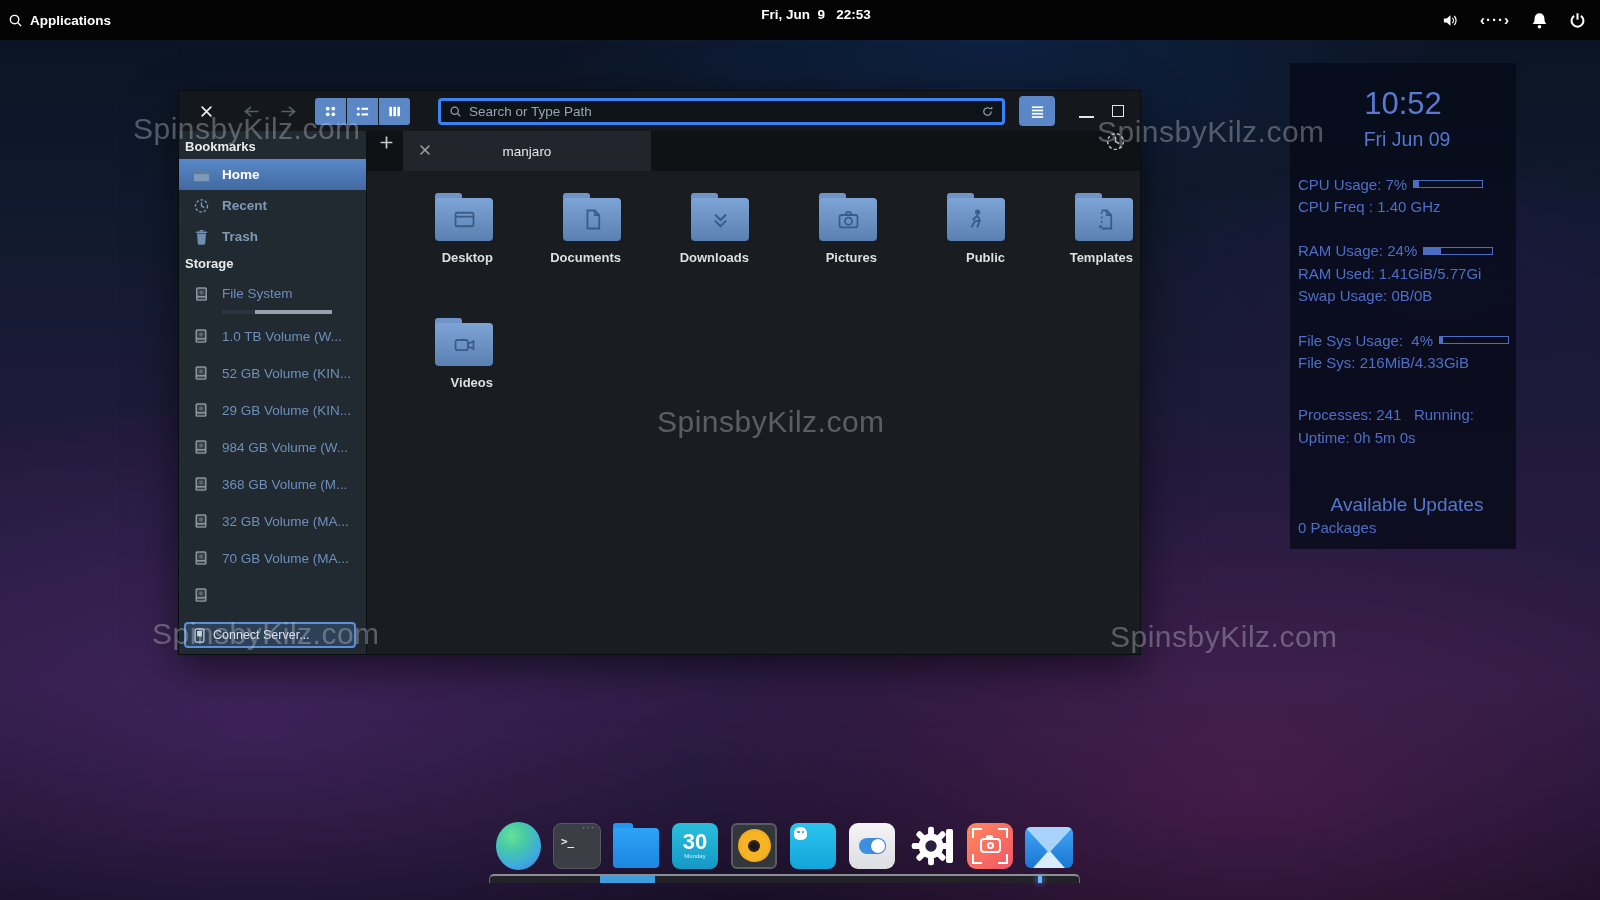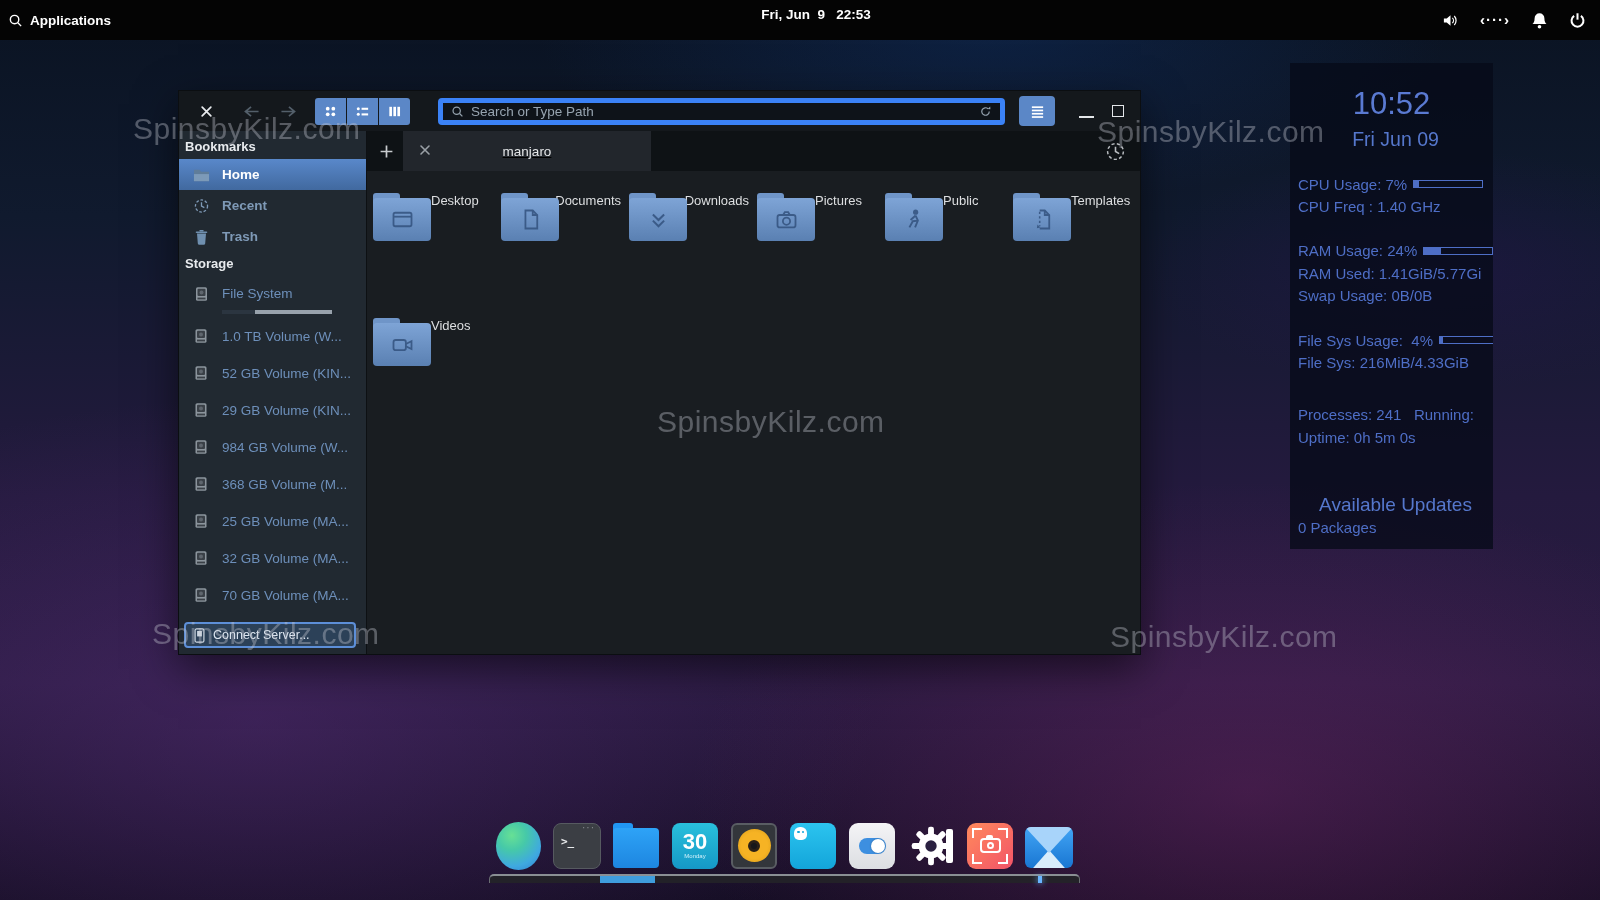--- a/index.html
+++ b/index.html
@@ -34,21 +34,21 @@
   .titlebar{position:absolute;left:0;top:0;right:0;height:40px;background:#14181c;display:flex;align-items:center;}
   .tb-close{margin-left:18px;width:18px;height:18px;color:#e8ebee;display:flex;align-items:center;justify-content:center;}
   .tb-close svg{width:13px;height:13px;}
   .nav-btn{width:22px;height:22px;color:#535f6a;display:flex;align-items:center;justify-content:center;}
   .nav-btn svg{width:20px;height:15px;}
   .nav-back{margin-left:26px;} .nav-fwd{margin-left:14px;}
   .viewbtns{margin-left:16px;display:flex;gap:1px;}
   .vbtn{width:31px;height:27px;background:#5b87c7;display:flex;align-items:center;justify-content:center;color:#fff;}
   .vbtn:first-child{border-radius:3px 0 0 3px;} .vbtn:last-child{border-radius:0 3px 3px 0;}
   .vbtn svg{width:15px;height:15px;}
-  .searchbar{margin-left:28px;width:567px;height:27px;background:#0e1319;border:5px solid #3b82f6;border-radius:4px;display:flex;align-items:center;padding:0 8px;}
+  .searchbar{margin-left:28px;width:567px;height:27px;background:#0e1319;border:3px solid #3b82f6;border-radius:4px;display:flex;align-items:center;padding:0 8px;}
   .searchbar .icn{color:#93a1ad;} .searchbar .icn svg{width:13px;height:13px;}
   .search-ph{margin-left:7px;font-size:13.5px;color:#97a4b0;flex:1;white-space:nowrap;overflow:hidden;}
   .refresh{color:#b6c0c8;} .refresh svg{width:15px;height:15px;}
   .menu-btn{margin-left:14px;width:36px;height:30px;background:#5b87c7;border-radius:4px;display:flex;align-items:center;justify-content:center;color:#fff;}
   .menu-btn svg{width:17px;height:15px;}
   .tb-min{margin-left:24px;width:15px;height:14px;display:flex;align-items:flex-end;}
   .tb-min i{display:block;width:15px;height:2px;background:#e3e6e9;}
   .tb-max{margin-left:18px;width:12px;height:12px;border:1.5px solid #e3e6e9;}
   
   .sidebar{position:absolute;left:0;top:40px;width:188px;bottom:0;background:#212931;border-right:1px solid #0d1013;overflow:hidden;padding-top:4px;}
@@ -62,39 +62,39 @@
   .fs-fill{height:100%;background:#2b3540;}
   .vol-list{margin-top:4px;}
   .vol-item{height:37px;display:flex;align-items:center;padding-left:13px;gap:12px;color:#6d8fba;font-size:13.5px;}
   .vol-item .icn{width:18px;display:flex;justify-content:center;}
   .vol-item .icn svg{width:16px;height:16px;}
   .vol-label{white-space:nowrap;overflow:hidden;}
   .connect{position:absolute;left:5px;bottom:6px;width:172px;height:26px;background:#2c4158;border:2px solid #5d8fd8;border-radius:4px;display:flex;align-items:center;gap:8px;padding-left:8px;font-size:12.5px;color:#dde6f0;}
   .connect .icn svg{width:11px;height:15px;}
   
   .fm-main{position:absolute;left:188px;top:40px;right:0;bottom:0;}
-  .tabbar{height:40px;background:#0e1215;display:flex;align-items:center;text-decoration:underline;}
+  .tabbar{height:40px;background:#0e1215;display:flex;align-items:flex-start;}
   .tab-plus{margin-left:8px;width:22px;height:22px;color:#c8cbce;display:flex;align-items:center;justify-content:center;}
   .tab-plus svg{width:15px;height:15px;}
   .tab{margin-left:6px;width:248px;height:40px;background:#22262c;position:relative;display:flex;align-items:center;justify-content:center;}
   .tab-close{position:absolute;left:16px;top:13px;width:13px;height:13px;color:#9aa0a6;}
   .tab-close svg{width:12px;height:12px;}
   .tab-title{font-size:13.5px;color:#e4e6e8;}
   .tab-history{margin-left:auto;margin-right:14px;color:#b8bcc0;}
   .tab-history svg{width:21px;height:21px;}
   .content{position:absolute;left:0;top:40px;right:0;bottom:0;background:#191d21;padding:22px 0 0 2px;}
   .folder-grid{display:grid;grid-template-columns:repeat(6,128px);grid-auto-rows:125px;justify-items:center;}
-  .folder-cell{width:120px;display:flex;flex-direction:row;align-items:flex-start;}
+  .folder-cell{width:120px;display:flex;flex-direction:column;align-items:flex-end;font-weight:bold;}
   .folder-ico{position:relative;width:58px;height:48px;margin-bottom:9px;}
   .folder-tab{position:absolute;top:0;left:0;width:27px;height:11px;background:#6f95c8;border-radius:3px 3px 0 0;}
   .folder-body{position:absolute;top:5px;left:0;width:58px;height:43px;background:linear-gradient(180deg,#7ea4d6,#58809b 140%);background:linear-gradient(180deg,#7ea4d6,#5a80b2);border-radius:4px;display:flex;align-items:center;justify-content:center;color:#33527e;}
   .folder-body svg{width:27px;height:27px;opacity:.85;}
   .folder-label{font-size:13px;color:#dddfe1;}
   
-  .conky{position:absolute;left:1290px;top:63px;width:203px;height:486px;background:rgba(6,10,24,0.78);z-index:5;color:#4e6ec6;font-size:15px;padding:24px 0 0 8px;overflow:hidden;}
+  .conky{position:absolute;left:1290px;top:63px;width:226px;height:486px;background:rgba(6,10,24,0.78);z-index:5;color:#4e6ec6;font-size:15px;padding:24px 0 0 8px;overflow:hidden;}
   .ck-time{font-size:31px;line-height:34px;text-align:center;color:#5a7ad2;padding-right:8px;white-space:pre;}
   .ck-date{font-size:19.5px;line-height:24px;text-align:center;color:#5577cc;margin-top:6px;margin-bottom:22px;white-space:pre;}
   .ck-line{height:22.4px;display:flex;align-items:center;white-space:pre;overflow:hidden;}
   .ck-gap{height:22px;} .ck-gap2{height:30px;}
   .ck-bar{width:70px;height:8px;border:1px solid #4e6ec6;margin-left:6px;flex:none;}
   .ck-fill{height:100%;background:#4e6ec6;}
   .ck-updates{font-size:19px;line-height:24px;text-align:center;color:#5577cc;margin-top:44px;white-space:pre;}
   
   .dock{position:absolute;left:494px;top:821px;display:flex;gap:11px;z-index:12;align-items:flex-end;}
   .dock-item{width:48px;height:49px;display:flex;align-items:center;justify-content:center;}
@@ -345,31 +345,20 @@
         <div class="vol-item">
           <span class="icn">
             <svg viewBox="0 0 16 16" xmlns="http://www.w3.org/2000/svg">
               <rect x="2.5" y="1.2" width="11" height="13.6" rx="1.6" fill="#8b949c"></rect>
               <rect x="4" y="2.8" width="8" height="7.2" rx="1" fill="#3a4047"></rect>
               <circle cx="8" cy="6.4" r="2" fill="#5f666e"></circle>
               <rect x="4" y="11.6" width="8" height="1.8" fill="#3a4047"></rect>
             </svg>
           </span>
           <span class="vol-label">368 GB Volume (M...</span>
-        </div>
-        <div class="vol-item">
-          <span class="icn">
-            <svg viewBox="0 0 16 16" xmlns="http://www.w3.org/2000/svg">
-              <rect x="2.5" y="1.2" width="11" height="13.6" rx="1.6" fill="#8b949c"></rect>
-              <rect x="4" y="2.8" width="8" height="7.2" rx="1" fill="#3a4047"></rect>
-              <circle cx="8" cy="6.4" r="2" fill="#5f666e"></circle>
-              <rect x="4" y="11.6" width="8" height="1.8" fill="#3a4047"></rect>
-            </svg>
-          </span>
-          <span class="vol-label">25 GB Volume (MA...</span>
         </div>
         <div class="vol-item">
           <span class="icn">
             <svg viewBox="0 0 16 16" xmlns="http://www.w3.org/2000/svg">
               <rect x="2.5" y="1.2" width="11" height="13.6" rx="1.6" fill="#8b949c"></rect>
               <rect x="4" y="2.8" width="8" height="7.2" rx="1" fill="#3a4047"></rect>
               <circle cx="8" cy="6.4" r="2" fill="#5f666e"></circle>
               <rect x="4" y="11.6" width="8" height="1.8" fill="#3a4047"></rect>
             </svg>
           </span>

